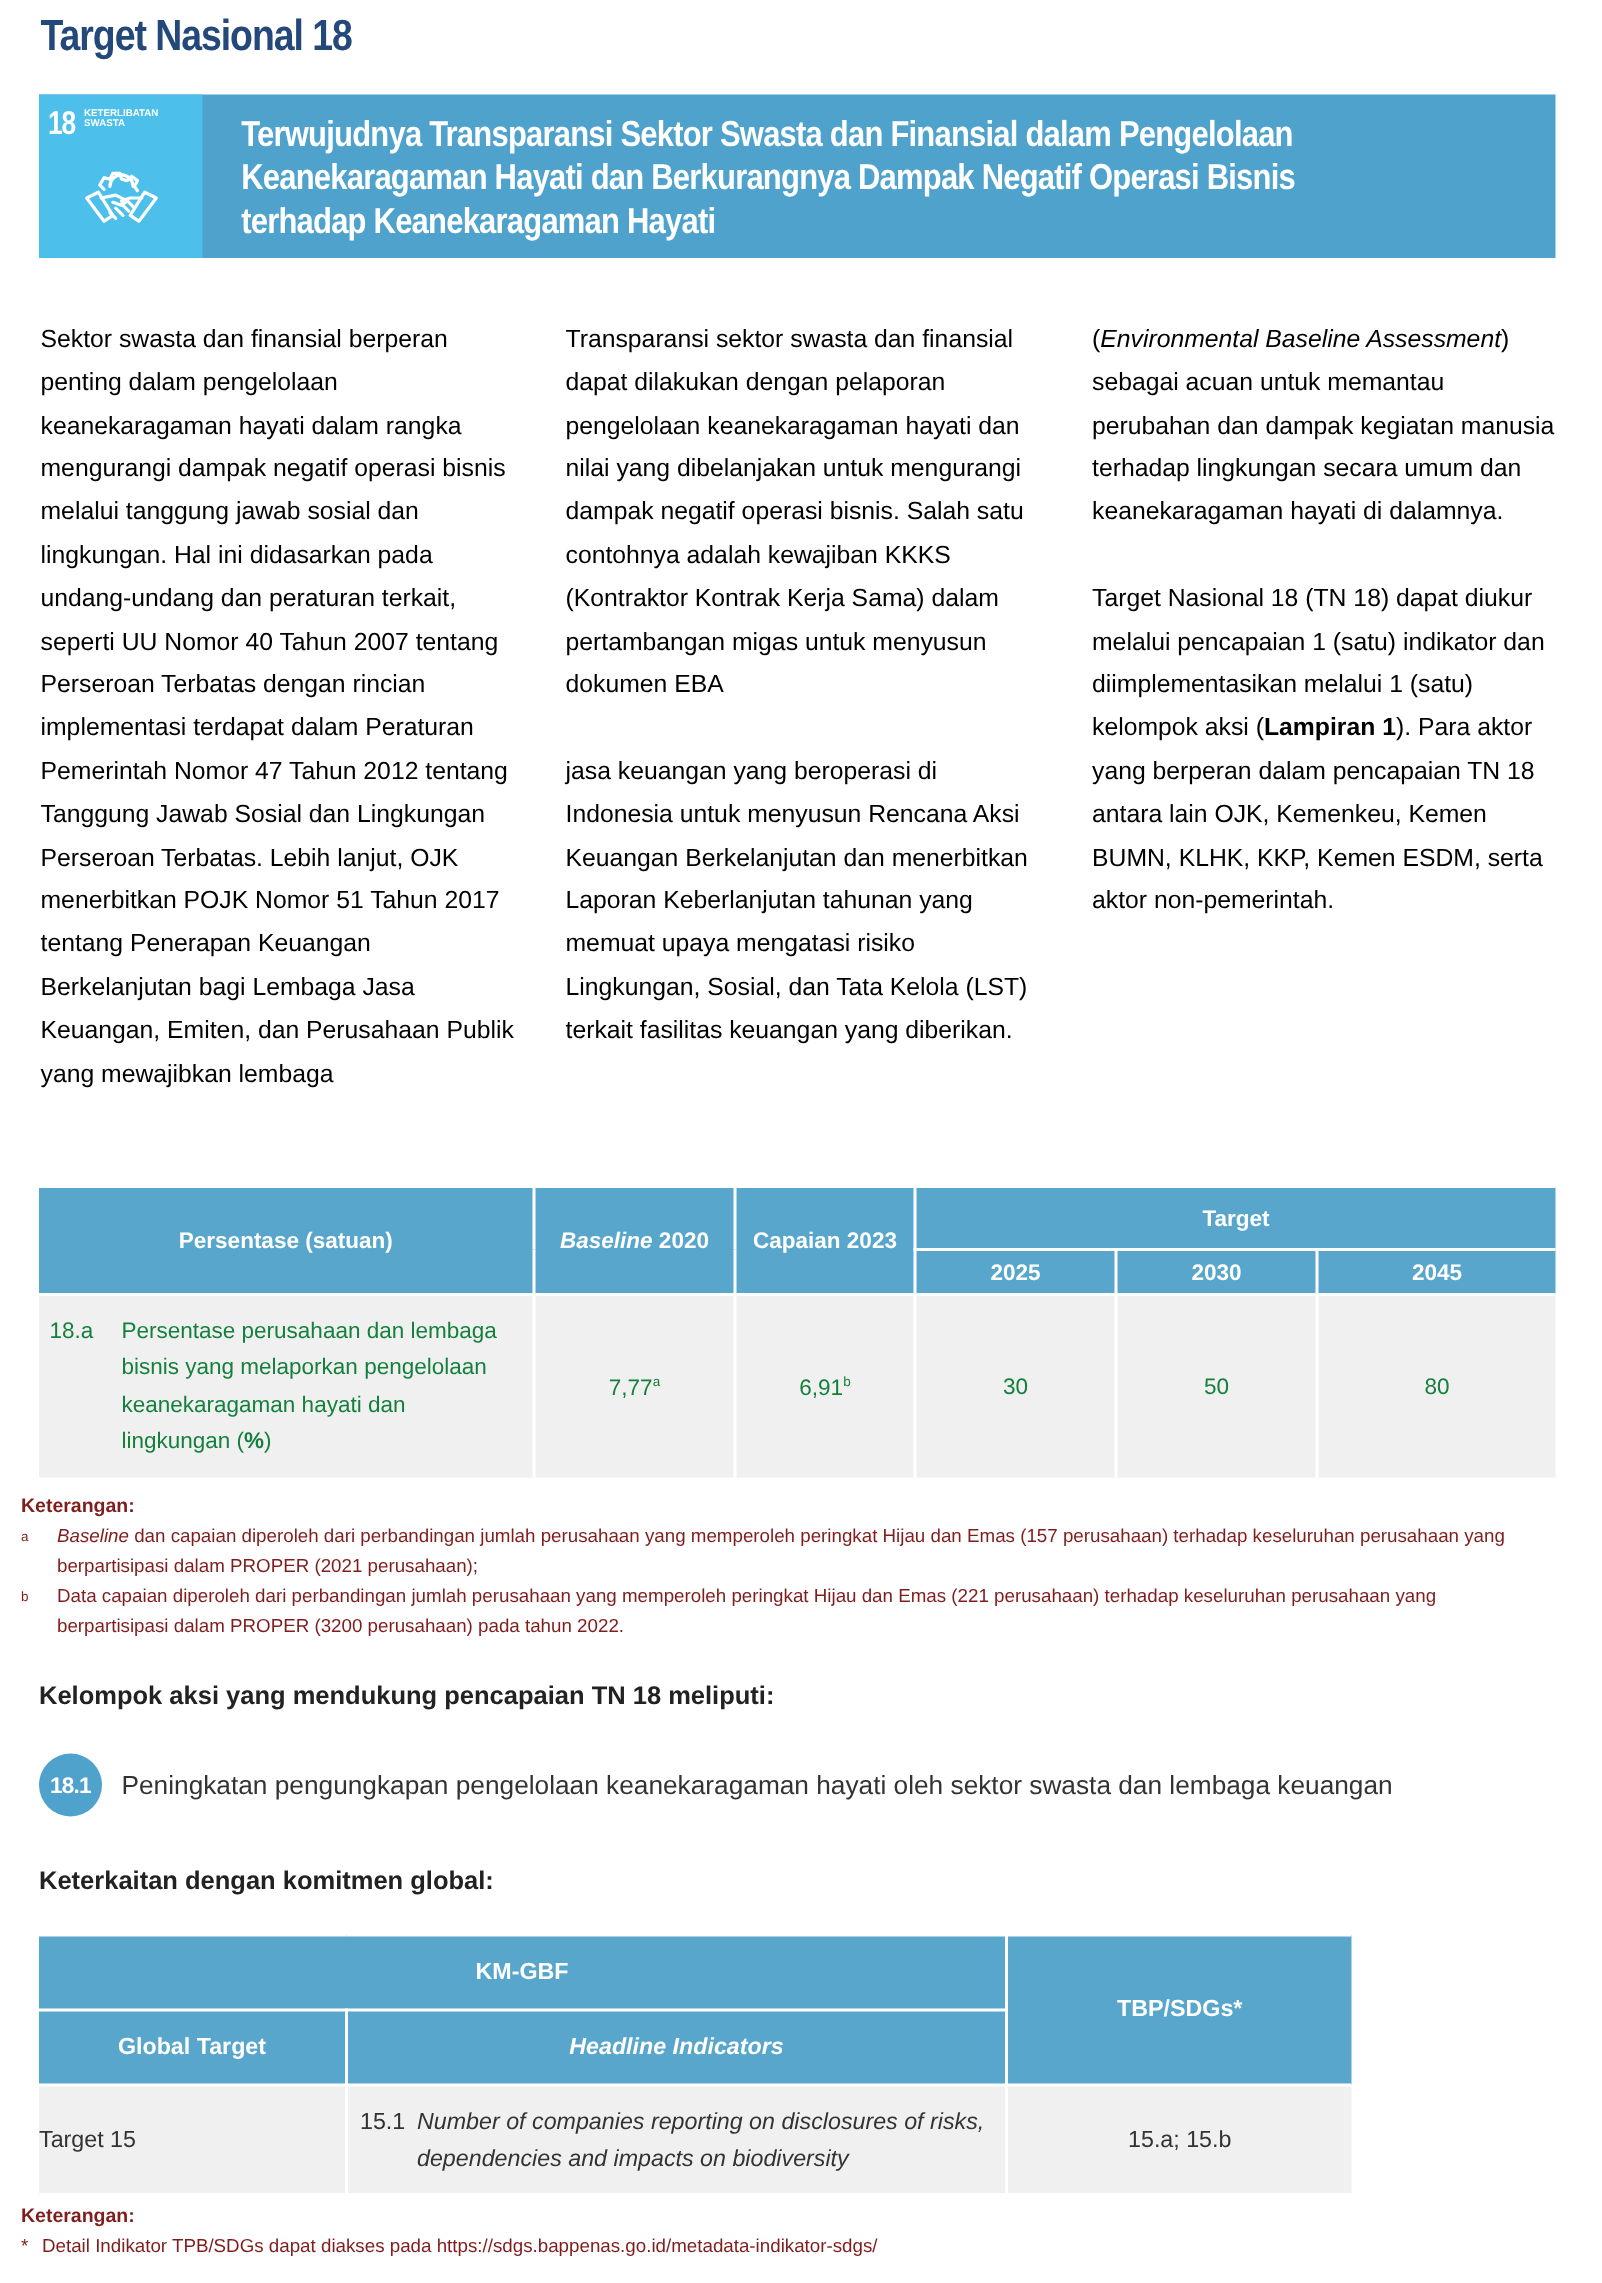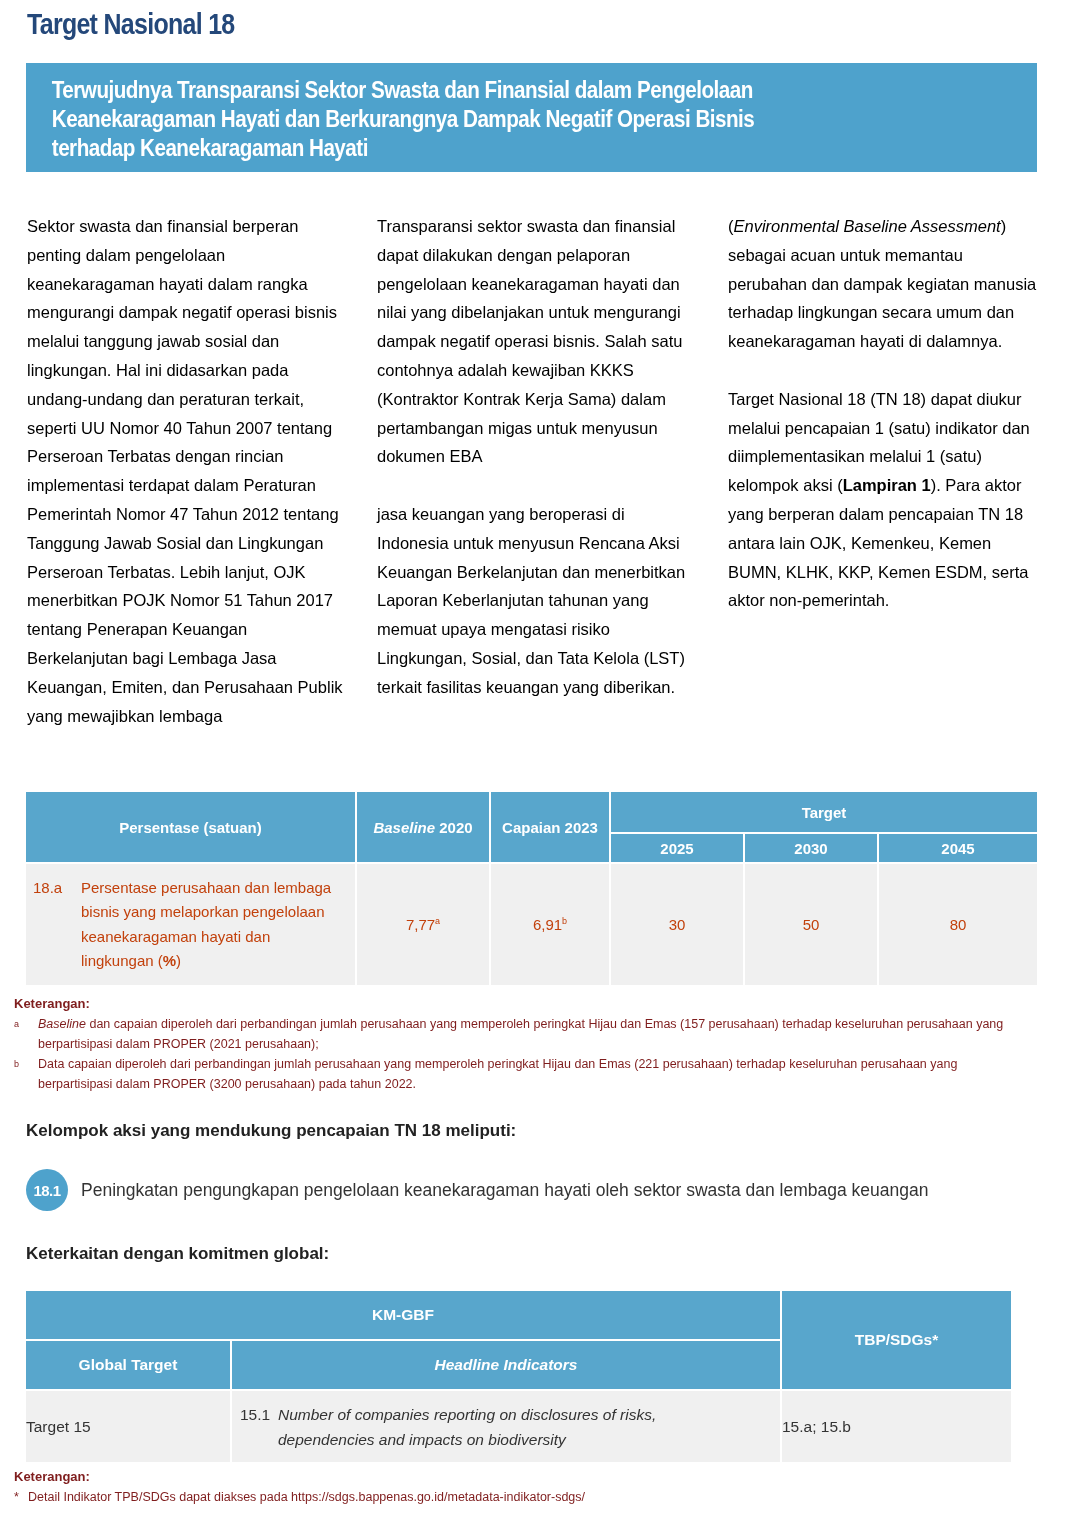--- a/index.html
+++ b/index.html
@@ -26,45 +26,61 @@
   .columns { position: absolute; top: 212px; left: 27px; width: 1010px; }
   .col { position: absolute; top: 0; font-size: 16.5px; line-height: 28.8px; color: #000000; width: 320px; }
   .col p { margin-bottom: 28.8px; }
   .col1 { left: 0; }
   .col2 { left: 350px; }
   .col3 { left: 701px; width: 310px; }
 
   table { border-collapse: collapse; }
   .ind-table { position: absolute; left: 26px; top: 790px; width: 1011px; }
   .ind-table th { background: #58a6cc; color: #fff; font-weight: 700; font-size: 15px; border: 2px solid #ffffff; border-left: 2px solid #e8f3f8; text-align: center; }
-  .ind-table td { background: #f0f0f0; font-size: 15px; color: #c2410c; text-align: center; border-left: 2px solid #ffffff; vertical-align: middle; }
+  .ind-table td { background: #f0f0f0; font-size: 15px; color: #15803d; text-align: center; border-left: 2px solid #ffffff; vertical-align: middle; }
   .ind-table td:first-child { border-left: none; }
 
   .notes { position: absolute; left: 14px; width: 1015px; font-size: 12.5px; line-height: 20px; color: #7f1d1d; }
   .notes .nh { font-weight: 700; font-size: 13px; }
   .note-row { display: flex; }
   .note-row .mk { width: 24px; flex: none; font-size: 9px; }
 
   .section-head { position: absolute; left: 26px; font-weight: 700; font-size: 17px; color: #222; }
 
   .action { position: absolute; left: 26px; top: 1169px; display: flex; align-items: center; }
   .badge { width: 42px; height: 42px; border-radius: 50%; background: #4ea2cc; color: #fff; font-weight: 700; font-size: 15px; display: flex; align-items: center; justify-content: center; letter-spacing: -0.5px; }
   .action-text { margin-left: 13px; font-size: 17.5px; color: #333; }
 
-  .glob-table { position: absolute; left: 26px; top: 1289px; width: 985px; padding-left: 48px; }
+  .glob-table { position: absolute; left: 26px; top: 1289px; width: 875px; padding-left: 48px; }
   .glob-table th { background: #58a6cc; color: #fff; font-weight: 700; font-size: 15.5px; border: 2px solid #ffffff; text-align: center; }
   .glob-table td { background: #f0f0f0; font-size: 15.5px; color: #333; border-left: 2px solid #fff; vertical-align: middle; }
   .glob-table td:first-child { border-left: none; }
 </style>
 </head>
 <body>
 
 <div class="page-title">Target Nasional 18</div>
 
 <div class="banner">
+  <div class="sdg-tile">
+    <span class="sdg-num">18</span>
+    <span class="sdg-label">
+      <span>KETERLIBATAN</span><br>
+      <span>SWASTA</span>
+    </span>
+    <svg class="sdg-icon" viewBox="0 0 60 60" fill="none" stroke="#fff" stroke-width="2.2" stroke-linecap="round" stroke-linejoin="round">
+      <path d="M22 22 a8 8 0 1 1 16 0"></path>
+      <path d="M18 24 l-3 -3 l3 -5 l4 1 l2 -4 h5 l1 4 l4 1 l3 -3 l4 3 l-2 4 l2 3"></path>
+      <path d="M6 30 l8 -4 l10 16 l-6 4 z"></path>
+      <path d="M54 30 l-8 -4 l-10 16 l6 4 z"></path>
+      <path d="M16 30 l10 -2 l8 4 l-4 3 l-6 -2"></path>
+      <path d="M44 30 l-8 0 l-6 2"></path>
+      <path d="M22 40 l4 4 M26 37 l5 5 M30 34 l5 5 M33 31 l5 5"></path>
+    </svg>
+  </div>
   <div class="banner-title">
     <div>Terwujudnya Transparansi Sektor Swasta dan Finansial dalam Pengelolaan</div>
     <div>Keanekaragaman Hayati dan Berkurangnya Dampak Negatif Operasi Bisnis</div>
     <div>terhadap Keanekaragaman Hayati</div>
   </div>
 </div>
 
 <div class="columns">
   <div class="col col1">
     <p>Sektor swasta dan finansial berperan penting dalam pengelolaan keanekaragaman hayati dalam rangka mengurangi dampak negatif operasi bisnis melalui tanggung jawab sosial dan lingkungan. Hal ini didasarkan pada undang-undang dan peraturan terkait, seperti UU Nomor 40 Tahun 2007 tentang Perseroan Terbatas dengan rincian implementasi terdapat dalam Peraturan Pemerintah Nomor 47 Tahun 2012 tentang Tanggung Jawab Sosial dan Lingkungan Perseroan Terbatas. Lebih lanjut, OJK menerbitkan POJK Nomor 51 Tahun 2017 tentang Penerapan Keuangan Berkelanjutan bagi Lembaga Jasa Keuangan, Emiten, dan Perusahaan Publik yang mewajibkan lembaga</p>
@@ -140,21 +156,21 @@
     <th><i>Headline Indicators</i></th>
   </tr>
   <tr style="height:72px">
     <td style="text-align:left">Target 15</td>
     <td style="padding-left:8px;line-height:25px">
       <div style="display:flex">
         <span style="width:38px;flex:none">15.1</span>
         <i><span>Number of companies reporting on disclosures of risks,</span><br><span>dependencies and impacts on biodiversity</span></i>
       </div>
     </td>
-    <td style="text-align:left">15.a; 15.b</td>
+    <td style="text-align:center">15.a; 15.b</td>
   </tr>
 </tbody>
   </table>
 
 <div class="notes" style="top:1467px">
   <div class="nh">Keterangan:</div>
   <div class="note-row">
     <span style="width:14px;flex:none">*</span>
     <span>Detail Indikator TPB/SDGs dapat diakses pada https://sdgs.bappenas.go.id/metadata-indikator-sdgs/</span>
   </div>

